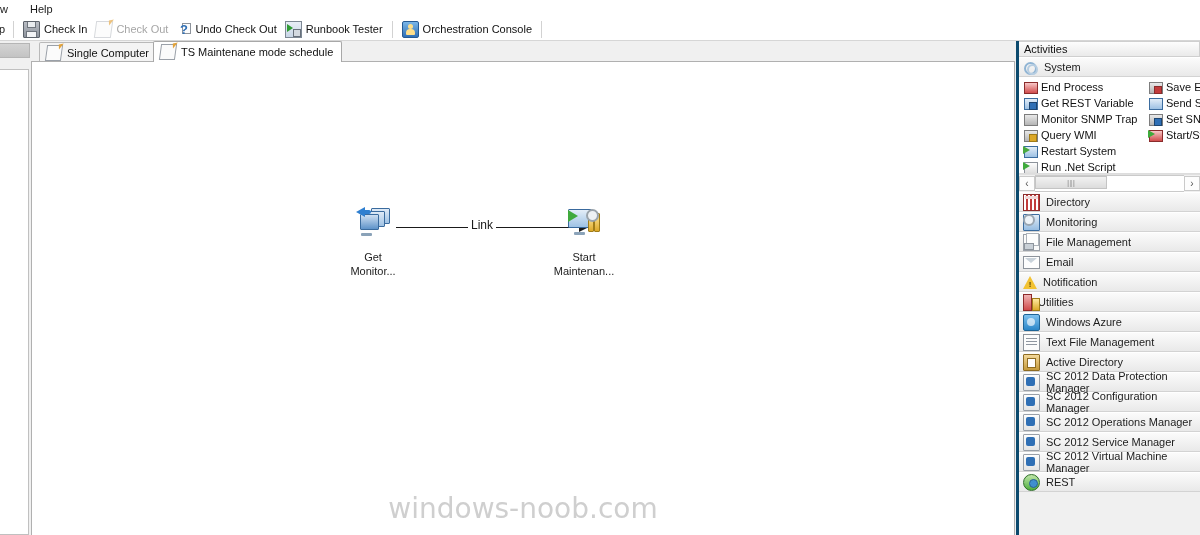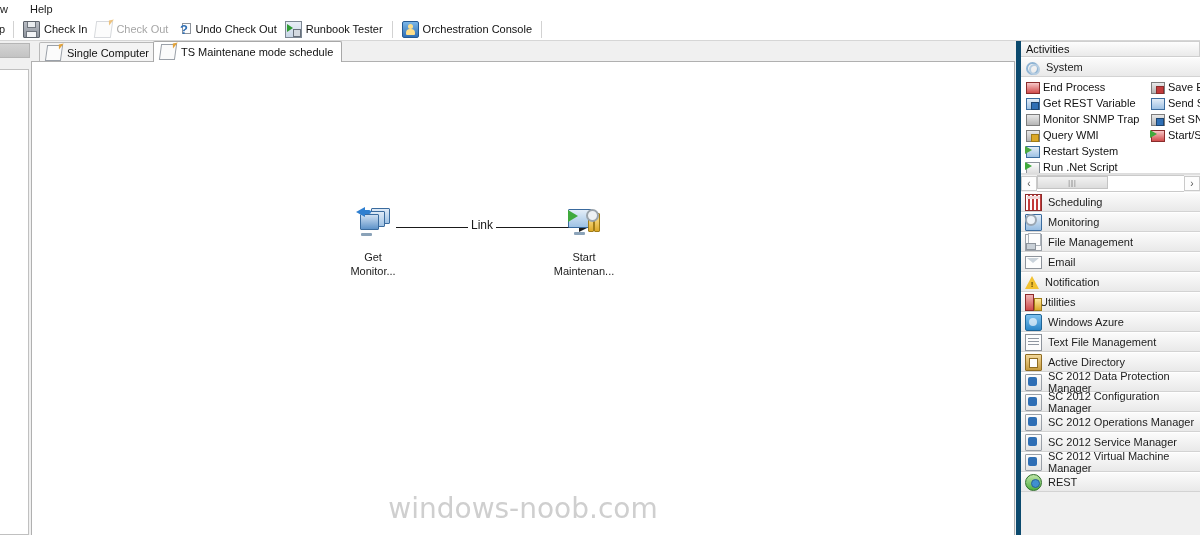--- a/index.html
+++ b/index.html
@@ -340,21 +340,21 @@
     font-family: "DejaVu Sans", sans-serif;
     user-select: none;
   }
 
   
   .activities {
     position: absolute;
     left: 1016px; top: 41px;
     width: 184px; height: 494px;
     background: #f0f0f0;
-    border-left: 5px solid #0c4a6e;
+    border-left: 3px solid #0c4a6e;
     box-sizing: border-box;
   }
   .act-title {
     height: 16px;
     background: linear-gradient(#fdfdfd, #eaeaea);
     border: 1px solid #cfcfcf;
     border-left: none;
     box-sizing: border-box;
     font-size: 11px;
     color: #111;
@@ -757,21 +757,21 @@
         <div class="hs-thumb">
             <span class="grip"></span>
           </div>
       </div>
       <div class="hs-arrow">›</div>
     </div>
 
     <div>
       <div class="act-group">
         <span class="g-ico cal"></span>
-        <span class="g-label">Scheduling</span>
+        <span class="g-label">Directory</span>
       </div>
       <div class="act-group">
         <span class="g-ico monitor"></span>
         <span class="g-label">Monitoring</span>
       </div>
       <div class="act-group">
         <span class="g-ico files"></span>
         <span class="g-label">File Management</span>
       </div>
       <div class="act-group">

